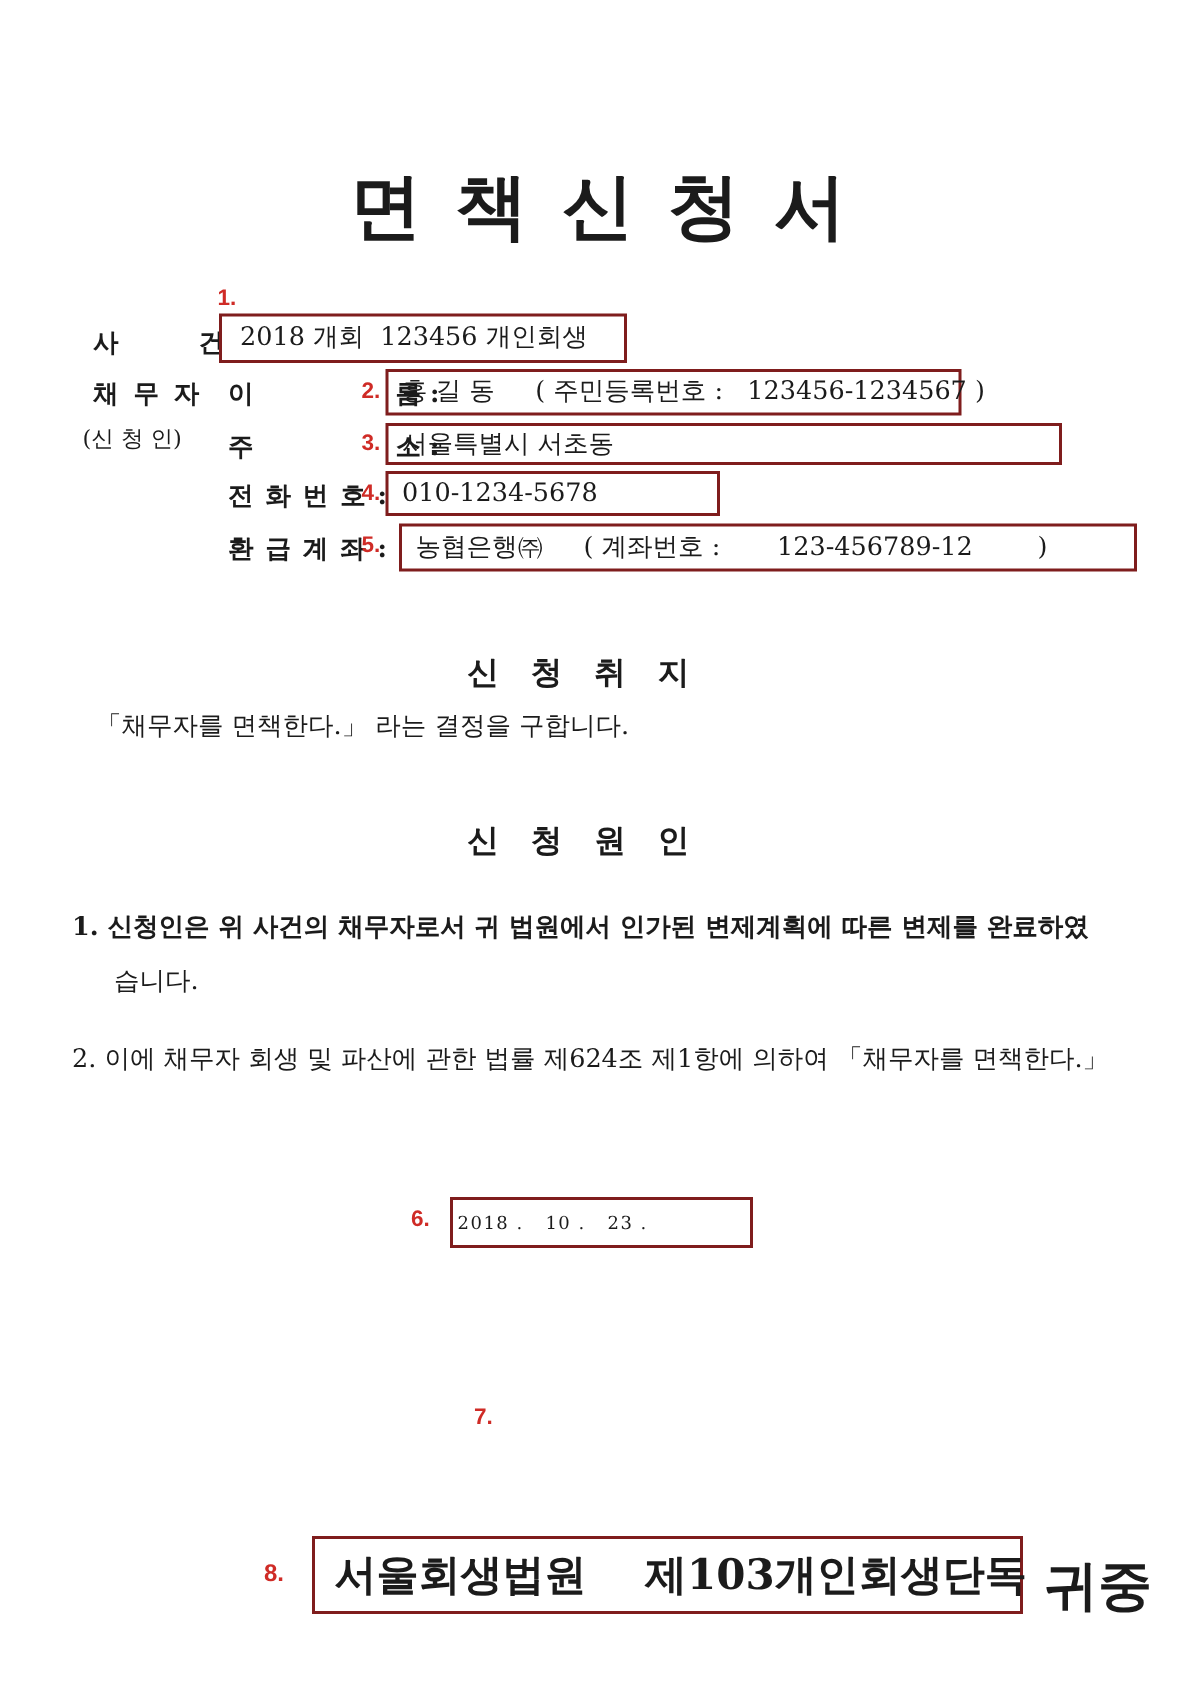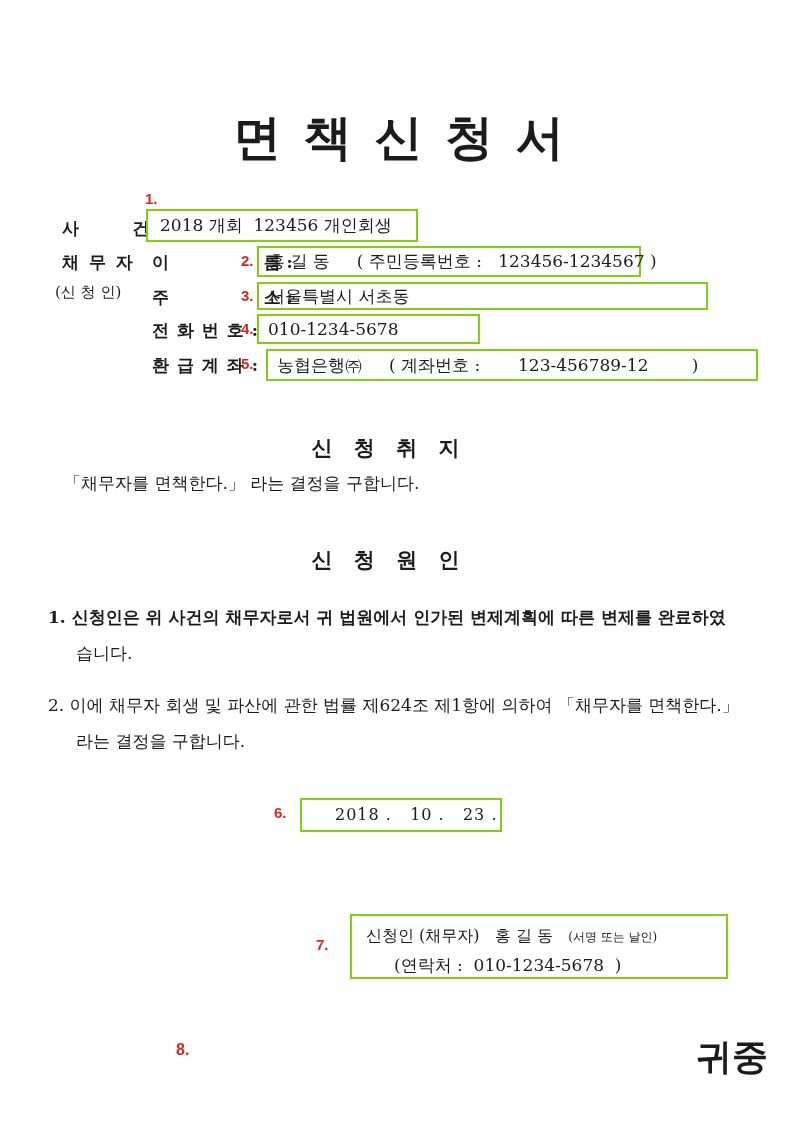--- a/index.html
+++ b/index.html
@@ -27,21 +27,21 @@
     font-family: "Liberation Sans", sans-serif;
     font-weight: bold;
     color: #cf2b26;
     font-size: 15px;
     white-space: pre;
     z-index: 3;
   }
 
   .redbox {
     position: absolute;
-    border: 2px solid #84cc16;
+    border: 2px solid #7f1d1d;
     box-sizing: border-box;
     background: transparent;
     z-index: 2;
   }
   .redbox .val {
     white-space: pre;
     font-size: 17px;
     padding-left: 9px;
     display: block;
   }
@@ -117,26 +117,24 @@
     <span class="val" style="line-height:28px;">농협은행㈜     ( 계좌번호 :       123-456789-12        )</span>
   </div>
 
   <div class="abs section-heading" style="top:434px;">신 청 취 지</div>
   <div class="abs body-text" style="left:64px; top:472px;">「채무자를 면책한다.」 라는 결정을 구합니다.</div>
 
   <div class="abs section-heading" style="top:546px;">신 청 원 인</div>
   <div class="abs body-text" style="left:48px; top:606px;font-weight:bold;">1. 신청인은 위 사건의 채무자로서 귀 법원에서 인가된 변제계획에 따른 변제를 완료하였</div>
   <div class="abs body-text" style="left:76px; top:642px;">습니다.</div>
   <div class="abs body-text" style="left:48px; top:694px;">2. 이에 채무자 회생 및 파산에 관한 법률 제624조 제1항에 의하여 「채무자를 면책한다.」</div>
-  <div class="abs body-text" style="left:76px; top:730px;">라는 결정을 구합니다.</div>
 
   <div class="redbox" style="left:300px; top:798px; width:202px; height:34px;">
-    <span class="val" style="line-height:30px; padding-left:33px; font-size:16px; letter-spacing:1px;">2018 .   10 .   23 .</span>
+    <span class="val" style="line-height:30px; padding-left:3px; font-size:12px; letter-spacing:1px;">2018 .   10 .   23 .</span>
   </div>
 
-  <div class="redbox" style="left:350px; top:914px; width:378px; height:65px;">
-    <div class="sig-line1"><span>신청인 (채무자)   홍 길 동   </span><span class="sig-note">(서명 또는 날인)</span></div>
-    <div class="sig-line2">(연락처 :  010-1234-5678  )</div>
+
+  <div class="redbox" style="left:208px; top:1024px; width:474px; height:52px;">
+    <div class="court-text">서울회생법원    제103개인회생단독</div>
   </div>
-
   <div class="abs court-suffix" style="left:696px; top:1033px;">귀중</div>
 
 </div>
 
 </body></html>

